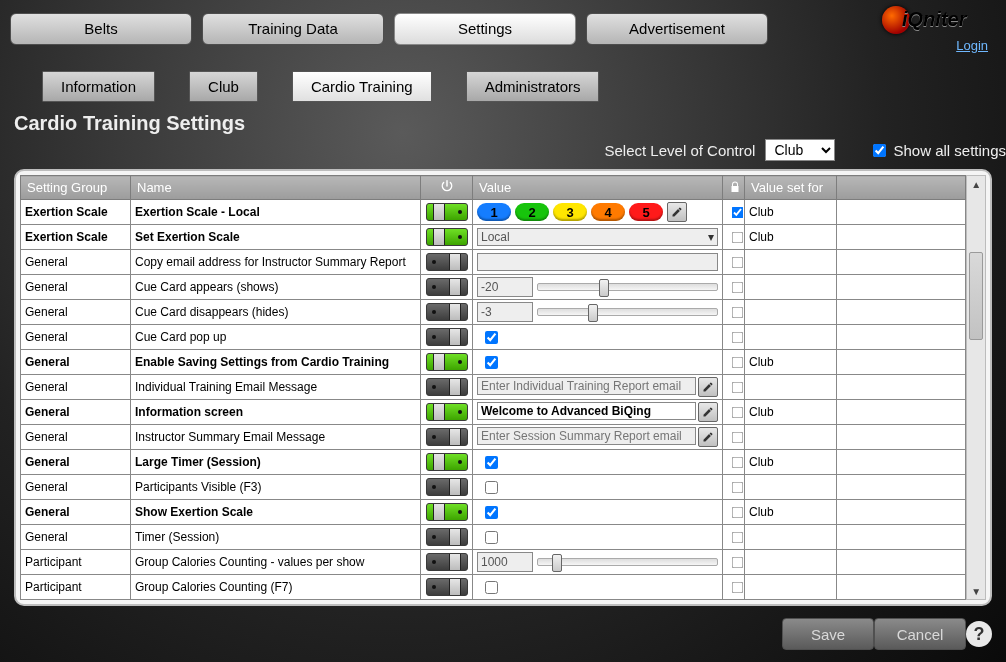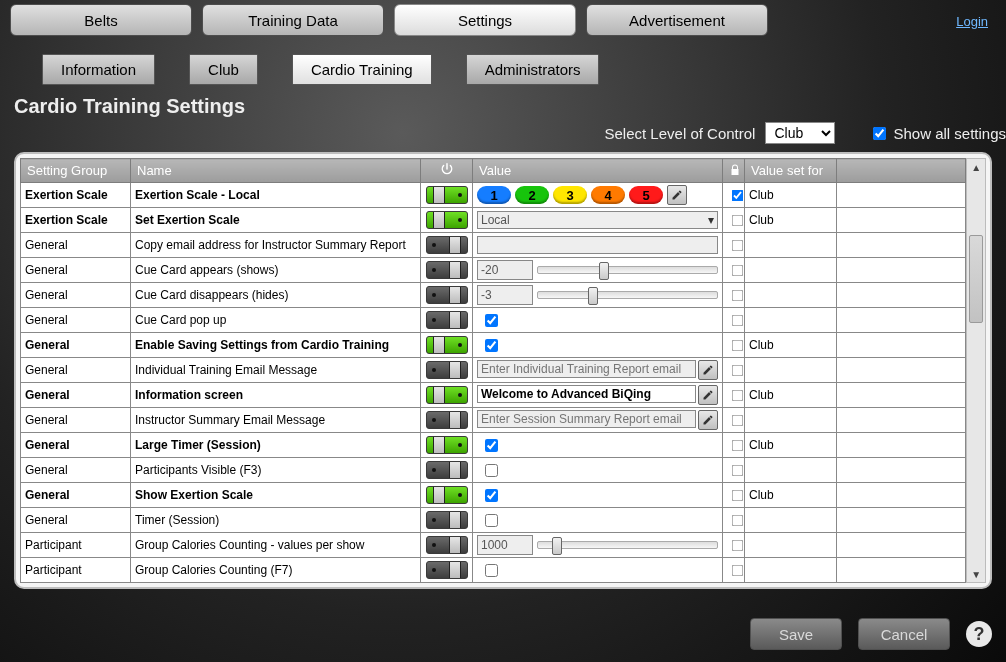--- a/index.html
+++ b/index.html
@@ -311,21 +311,20 @@
   .vscroll .track { flex: 1; position: relative; }
   .vscroll .track .thumb { position: absolute; top: 60px; left: 0; right: 0; }
 
   
   .bottom-bar {
     position: absolute;
     right: 14px;
     bottom: 12px;
     display: flex;
     align-items: center;
-    gap: 16px;
   }
   .btn {
     width: 90px; height: 30px;
     border: 1px solid #505050;
     background: linear-gradient(#8a8a8a, #5a5a5a);
     color: #d9d9d9;
     border-radius: 4px;
     display: flex; align-items: center; justify-content: center;
     font-size: 15px;
   }
@@ -344,20 +343,24 @@
 </head>
 <body>
 
 <div class="top-tabs">
   <div class="top-tab">Belts</div>
   <div class="top-tab">Training Data</div>
   <div class="top-tab active">Settings</div>
   <div class="top-tab">Advertisement</div>
 
   <div class="logo-area">
+    <div class="logo">
+      <div class="logo-circle"></div>
+      <div class="logo-text">iQniter</div>
+    </div>
     <a class="login-link">Login</a>
   </div>
 </div>
 
 <div class="sub-tabs">
   <div class="sub-tab">Information</div>
   <div class="sub-tab">Club</div>
   <div class="sub-tab active">Cardio Training</div>
   <div class="sub-tab">Administrators</div>
 </div>

